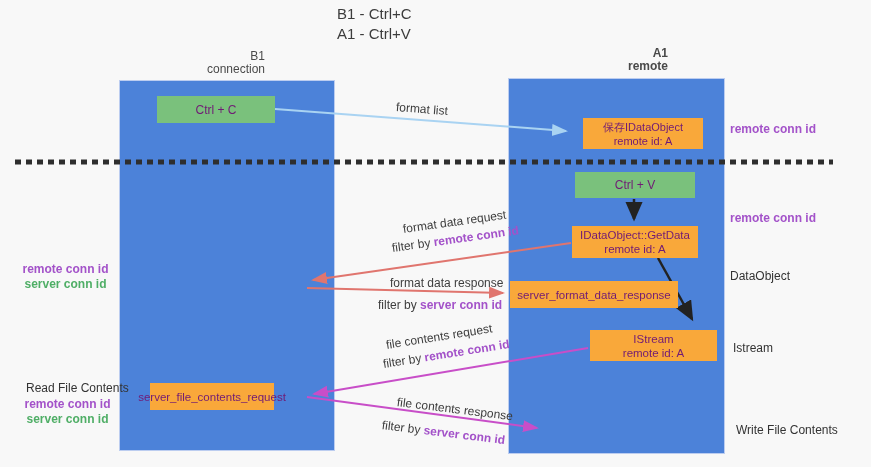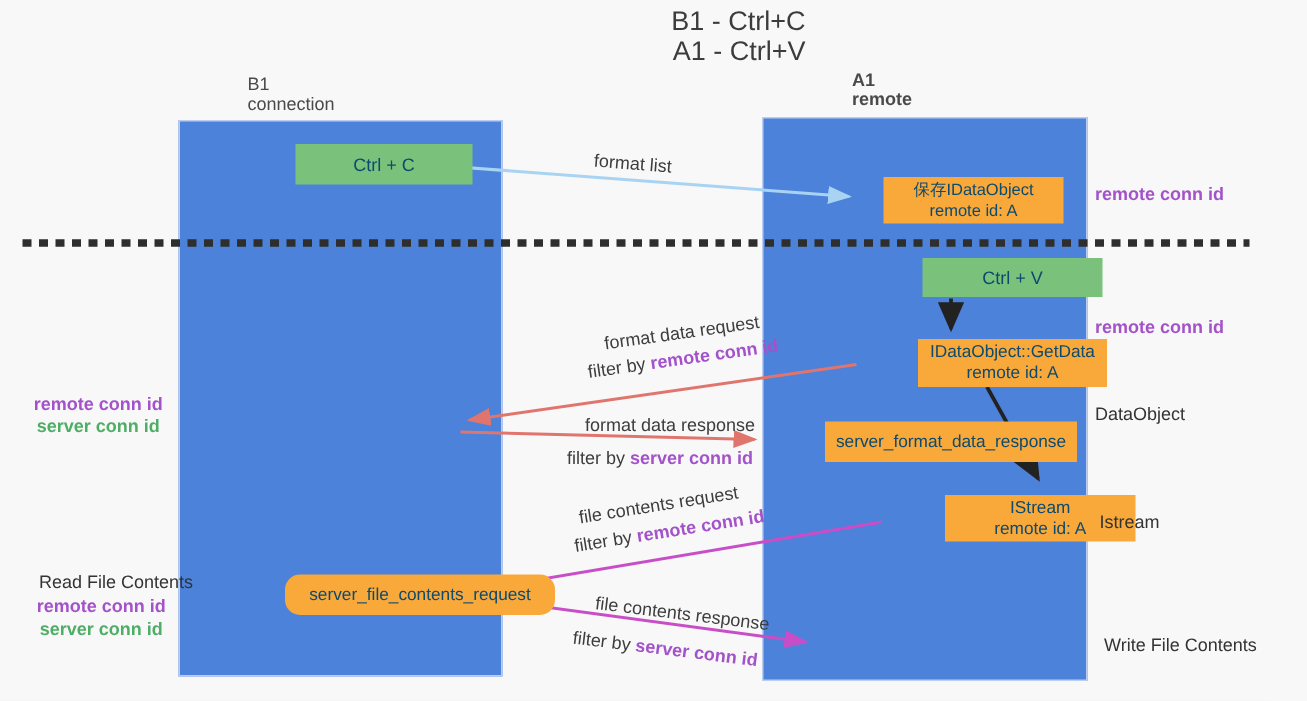--- a/index.html
+++ b/index.html
@@ -9,36 +9,36 @@
   }
   .canvas{
     position:relative;
     width:871px;height:467px;
     background:#f8f8f8;
     overflow:hidden;
   }
   .abs{position:absolute;}
   .title{
     left:337px;top:4px;width:200px;
-    text-align:right;
-    font-size:18px;line-height:20px;color:#3c3c3c;
+    text-align:left;
+    font-size:15px;line-height:20px;color:#3c3c3c;
   }
   .lane-header{
-    text-align:left;font-size:12px;line-height:13px;color:#4a4a4a;
+    text-align:right;font-size:12px;line-height:13px;color:#4a4a4a;
   }
   .lane{
     background:#4c82d9;
     border:1px solid #bccdf0;
     box-sizing:border-box;
   }
   .lane-b1{left:119px;top:80px;width:216px;height:371px;}
   .lane-a1{left:508px;top:78px;width:217px;height:376px;}
   .node{
     display:flex;flex-direction:column;align-items:center;justify-content:center;
-    color:#0c4a6e;text-align:center;box-sizing:border-box;margin-left:40px;
+    color:#701a75;text-align:center;box-sizing:border-box;
   }
   .node.green{background:#7ac17c;font-size:12px;}
   .node.orange{background:#f9a83a;font-size:11.5px;line-height:14px;}
   .side-label{font-size:12px;color:#333;white-space:nowrap;}
   .purple{color:#a352c9;font-weight:bold;}
   .greentxt{color:#4fae66;font-weight:bold;}
   .edge-label{
     font-size:12px;color:#3d3d3d;white-space:nowrap;
     transform-origin:left center;
   }
@@ -89,21 +89,21 @@
     <line x1="307" y1="288" x2="503" y2="293" stroke="#e0756e" stroke-width="2" marker-end="url(#mred)"></line>
     <line x1="658" y1="258" x2="692" y2="319" stroke="#222" stroke-width="2.5" marker-end="url(#mblk)"></line>
     <line x1="588" y1="348" x2="314" y2="394" stroke="#c84ec8" stroke-width="2" marker-end="url(#mmag)"></line>
     <line x1="307" y1="397" x2="537" y2="428" stroke="#c84ec8" stroke-width="2" marker-end="url(#mmag)"></line>
   </svg>
 
   <div class="abs node green" style="left:157px;top:96px;width:118px;height:27px;">
     <div>Ctrl + C</div>
   </div>
 
-  <div class="abs node orange" style="left:549px;top:118px;width:120px;height:31px;font-size:11px;">
+  <div class="abs node orange" style="left:583px;top:118px;width:120px;height:31px;font-size:11px;">
     <div>保存IDataObject</div>
     <div>remote id: A</div>
   </div>
 
   <div class="abs node green" style="left:575px;top:172px;width:120px;height:26px;">
     <div>Ctrl + V</div>
   </div>
 
   <div class="abs node orange" style="left:572px;top:226px;width:126px;height:32px;">
     <div>IDataObject::GetData</div>
@@ -113,21 +113,21 @@
 
   <div class="abs node orange" style="left:510px;top:281px;width:168px;height:27px;">
     <div>server_format_data_response</div>
   </div>
 
   <div class="abs node orange" style="left:590px;top:330px;width:127px;height:31px;">
     <div>IStream</div>
     <div>remote id: A</div>
   </div>
 
-  <div class="abs node orange" style="left:150px;top:383px;width:180px;height:27px;border-radius:10px;">
+  <div class="abs node orange" style="left:150px;top:383px;width:124px;height:27px;">
     <div>server_file_contents_request</div>
   </div>
 
 
   <div class="abs side-label purple" style="left:730px;top:122px;">remote conn id</div>
   <div class="abs side-label purple" style="left:730px;top:211px;">remote conn id</div>
   <div class="abs side-label" style="left:730px;top:233px;margin-top:36px;">DataObject</div>
   <div class="abs side-label" style="left:733px;top:341px;">Istream</div>
   <div class="abs side-label" style="left:736px;top:423px;">Write File Contents</div>
 

